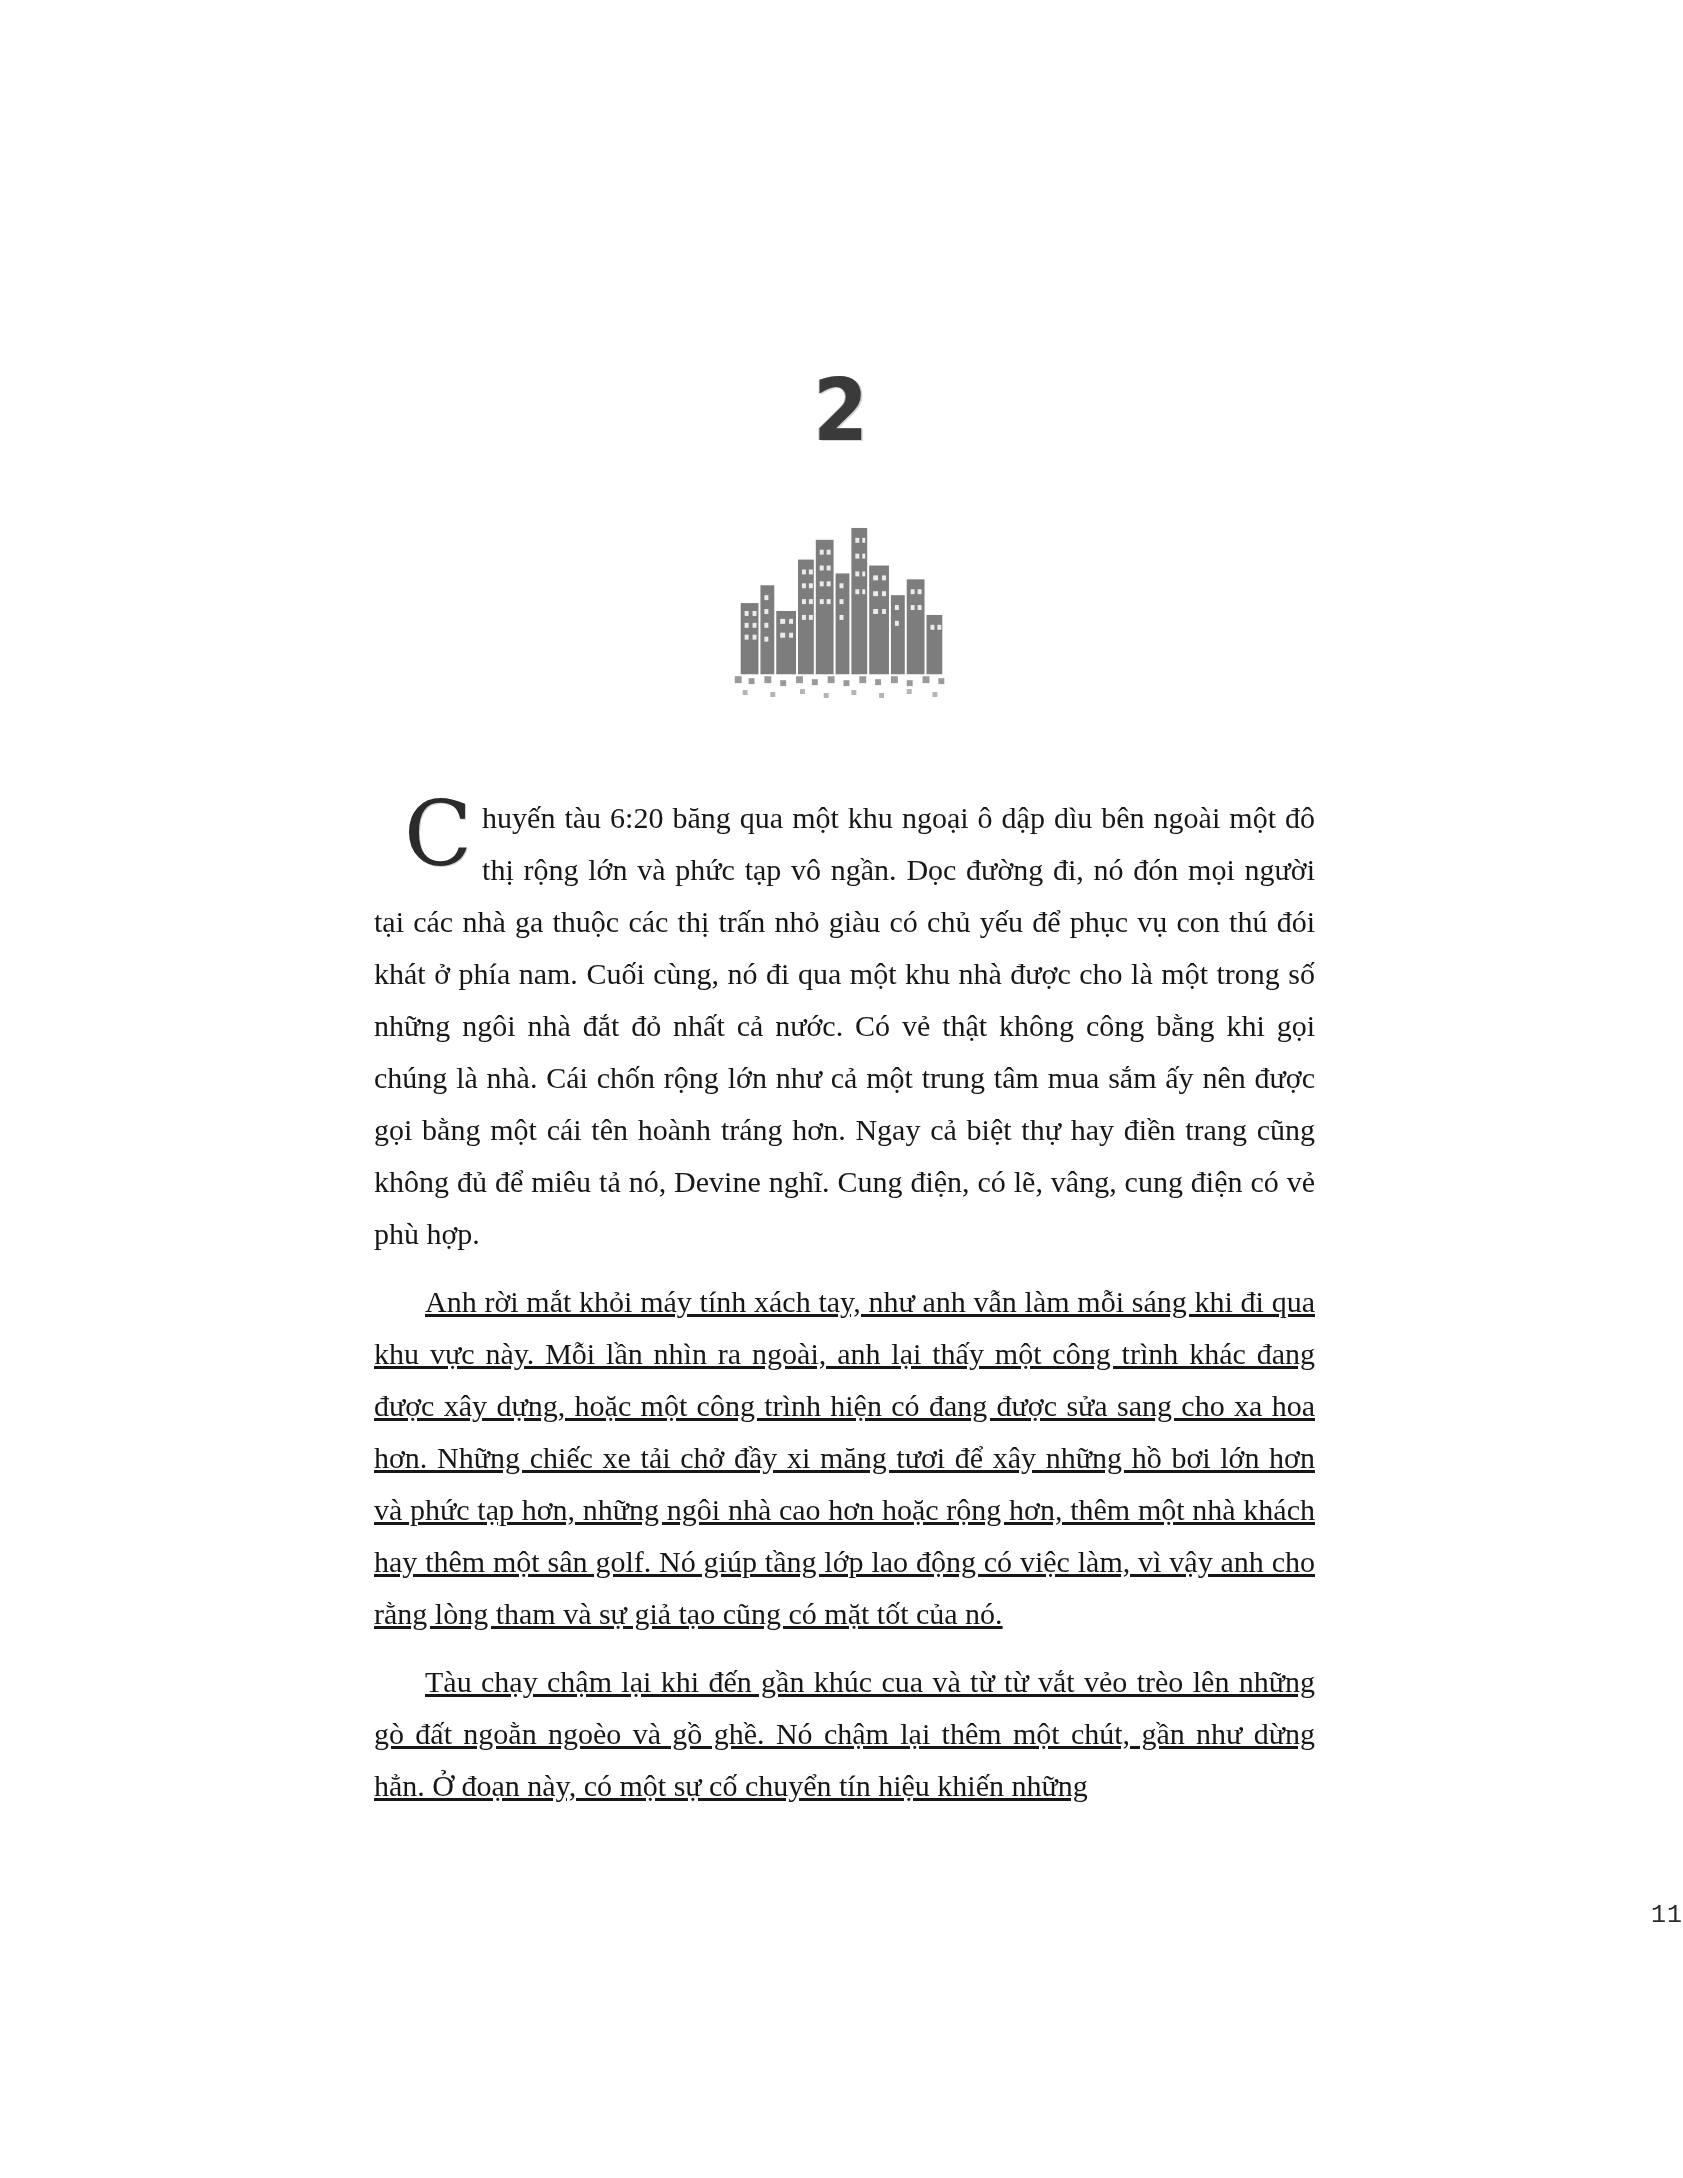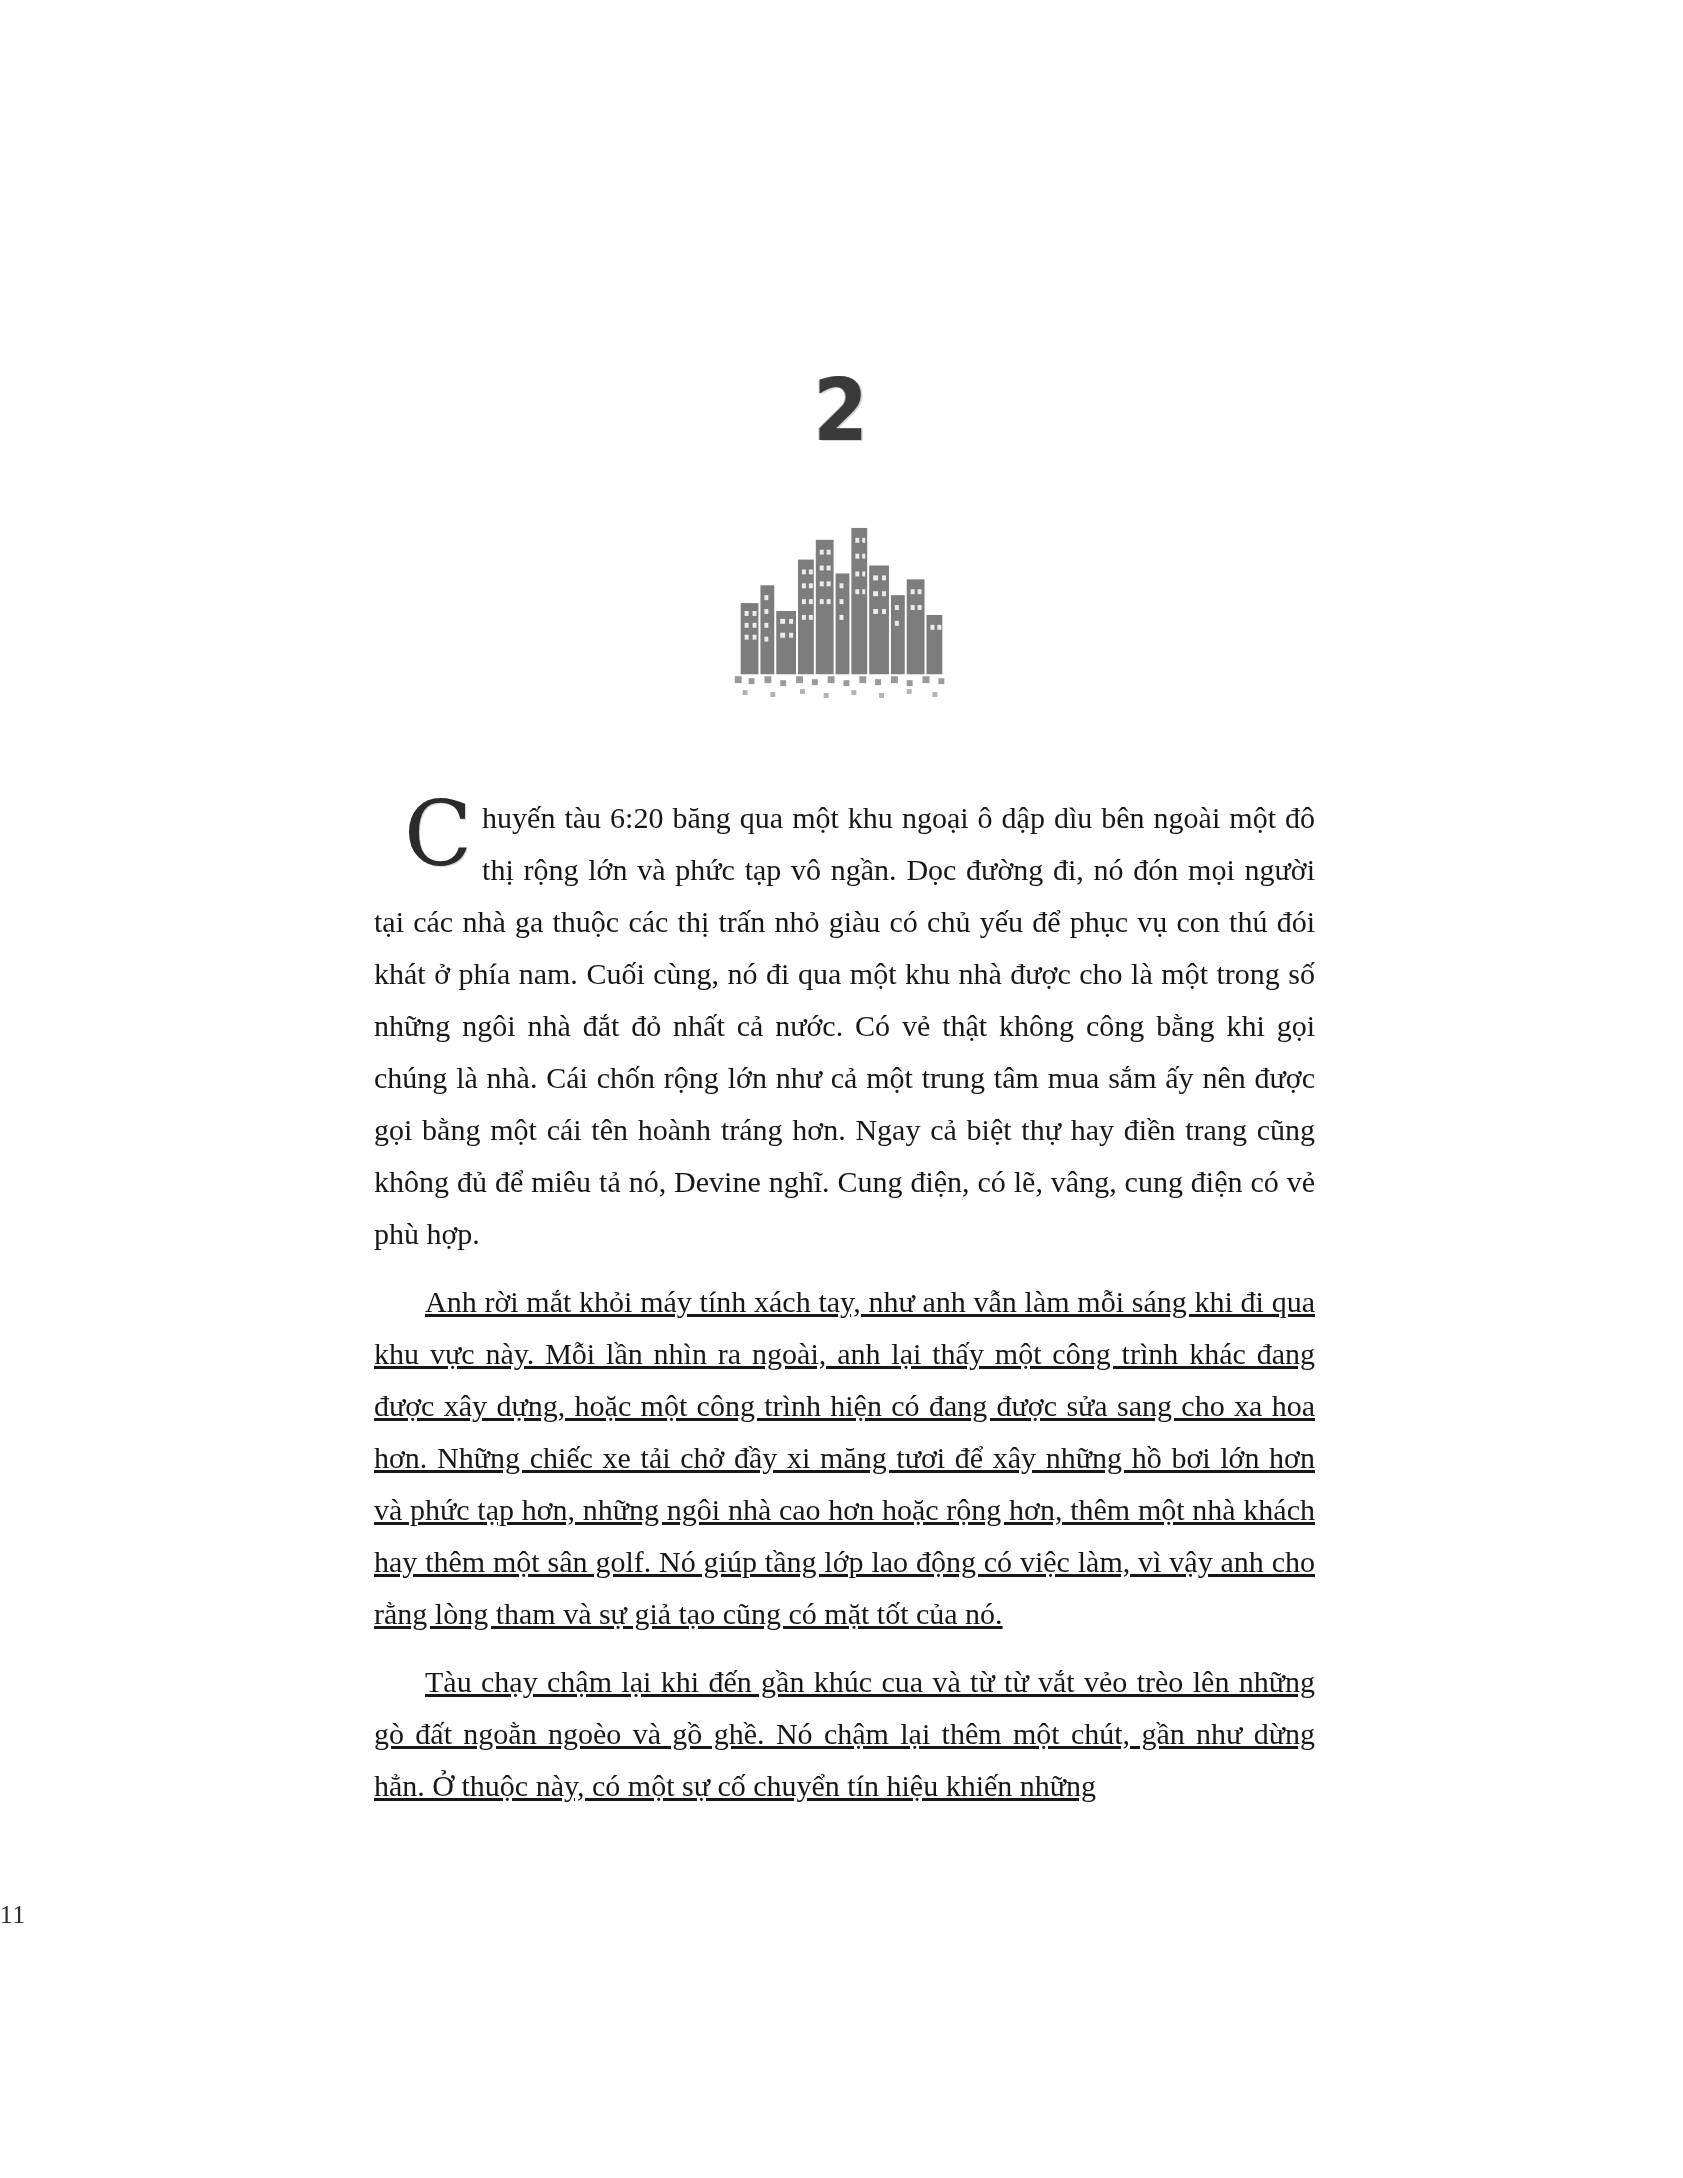--- a/index.html
+++ b/index.html
@@ -94,22 +94,22 @@
     font-weight: 400;
     text-shadow: 1px 1px 0 #cfcfcf;
   }
 
   
   .folio {
     position: absolute;
     left: 0;
     right: 0;
     top: 1901px;
-    text-align: left;
-    font-family: Liberation Serif, serif;
+    text-align: right;
+    font-family: Liberation Mono, monospace;
     font-size: 25px;
     color: #2a2a2a;
     letter-spacing: 1px;
   }
 </style>
 </head>
 <body>
 
 <div class="page">
 
@@ -218,19 +218,19 @@
     </div>
   </div>
 
   <div class="body-col">
     <p class="para dropcap-para">
       <span class="dropcap">C</span><span>huyến tàu 6:20 băng qua một khu ngoại ô dập dìu bên ngoài một đô thị rộng lớn và phức tạp vô ngần. Dọc đường đi, nó đón mọi người tại các nhà ga thuộc các thị trấn nhỏ giàu có chủ yếu để phục vụ con thú đói khát ở phía nam. Cuối cùng, nó đi qua một khu nhà được cho là một trong số những ngôi nhà đắt đỏ nhất cả nước. Có vẻ thật không công bằng khi gọi chúng là </span><span class="em">nhà</span><span>. Cái chốn rộng lớn như cả một trung tâm mua sắm ấy nên được gọi bằng một cái tên hoành tráng hơn. Ngay cả </span><span class="em">biệt thự</span><span> hay </span><span class="em">điền trang</span><span> cũng không đủ để miêu tả nó, Devine nghĩ. </span><span class="em">Cung điện</span><span>, có lẽ, vâng, cung điện có vẻ phù hợp.</span>
     </p>
 
     <p class="para indent">Anh rời mắt khỏi máy tính xách tay, như anh vẫn làm mỗi sáng khi đi qua khu vực này. Mỗi lần nhìn ra ngoài, anh lại thấy một công trình khác đang được xây dựng, hoặc một công trình hiện có đang được sửa sang cho xa hoa hơn. Những chiếc xe tải chở đầy xi măng tươi để xây những hồ bơi lớn hơn và phức tạp hơn, những ngôi nhà cao hơn hoặc rộng hơn, thêm một nhà khách hay thêm một sân golf. Nó giúp tầng lớp lao động có việc làm, vì vậy anh cho rằng lòng tham và sự giả tạo cũng có mặt tốt của nó.</p>
 
-    <p class="para indent">Tàu chạy chậm lại khi đến gần khúc cua và từ từ vắt vẻo trèo lên những gò đất ngoằn ngoèo và gồ ghề. Nó chậm lại thêm một chút, gần như dừng hẳn. Ở thuộc này, có một sự cố chuyển tín hiệu khiến những</p>
+    <p class="para indent">Tàu chạy chậm lại khi đến gần khúc cua và từ từ vắt vẻo trèo lên những gò đất ngoằn ngoèo và gồ ghề. Nó chậm lại thêm một chút, gần như dừng hẳn. Ở đoạn này, có một sự cố chuyển tín hiệu khiến những</p>
   </div>
 
   <div class="folio">11</div>
 
 </div>
 
 
 </body></html>

